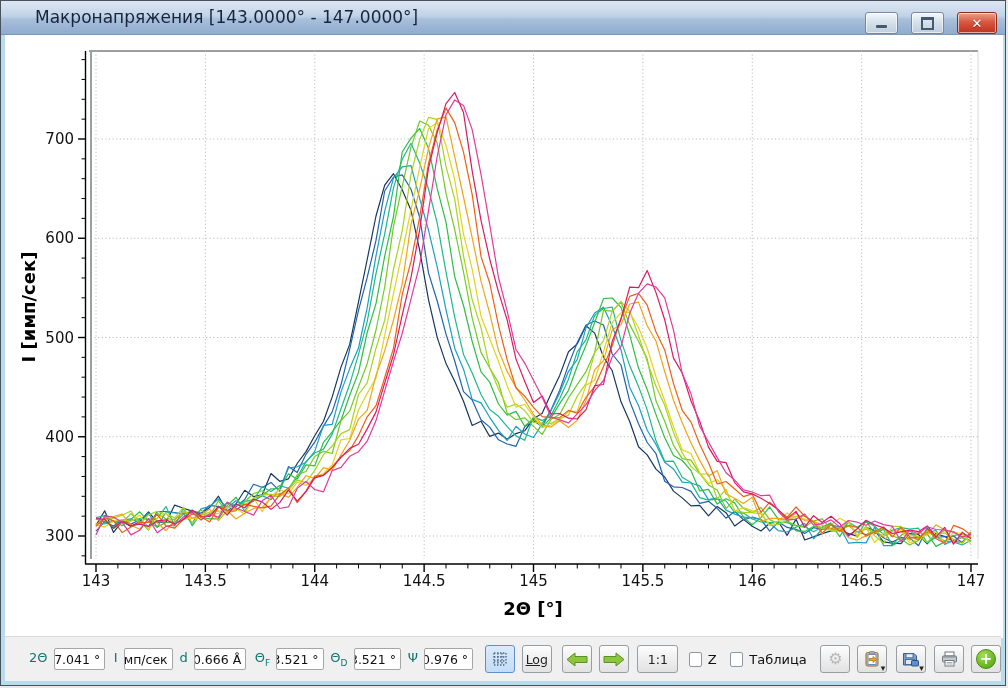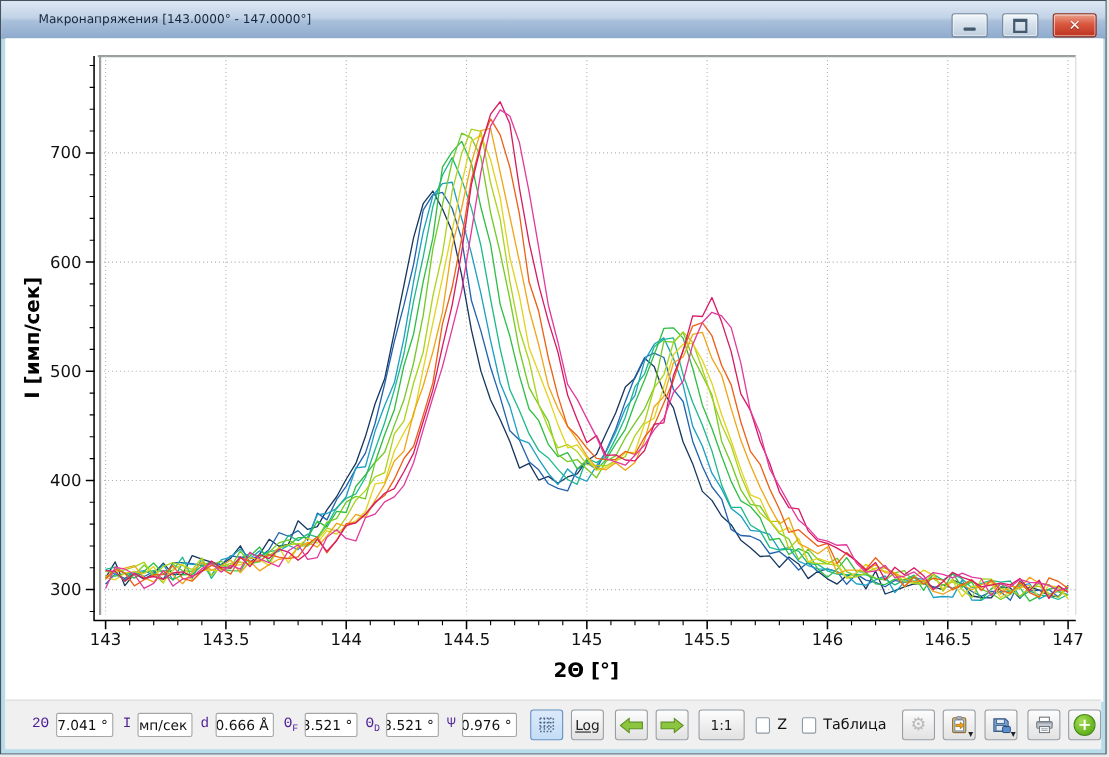--- a/index.html
+++ b/index.html
@@ -1,32 +1,32 @@
 <!DOCTYPE html>
 <html><head>
 <meta charset="utf-8">
 <style>
   html,body{margin:0;padding:0;background:#e8e8e8;font-family:"DejaVu Sans","Liberation Sans",sans-serif;}
   .window{position:relative;width:1006px;height:686px;border:1px solid #47525c;background:#b9dcea;box-sizing:border-box;overflow:hidden;}
   
   .titlebar{position:relative;height:33px;background:linear-gradient(#dde7f3,#c2d3e7 45%,#a9c0db 55%,#8fabce);border-bottom:1px solid #7e97b5;}
-  .title-text{position:absolute;left:34px;top:0;line-height:33px;font-size:11px;color:#16253c;}
+  .title-text{position:absolute;left:34px;top:0;line-height:33px;font-size:17px;color:#16253c;}
   .winbtns{position:absolute;top:11px;right:8px;display:flex;gap:13px;}
   .wbtn{height:20px;border-radius:3px;border:1px solid #7c8fa0;border-color:#78899c;background:linear-gradient(#f4f8fb,#d6e1ec 45%,#bfcedd);display:flex;align-items:center;justify-content:center;cursor:default;box-shadow:inset 0 0 0 1px rgba(255,255,255,.6);}
   .wbtn.minmax{width:31px;}
   .wbtn.close{width:38px;background:linear-gradient(#eaa28d,#d9573f 45%,#bd3220);border-color:#8e2a1a;}
   .glyph-min{width:11px;height:3px;background:#44586e;border-radius:1px;margin-top:6px;}
   .glyph-max{width:9px;height:8px;border:2px solid #44586e;border-top-width:3px;background:#fff0;}
   .glyph-close{color:#fff;font-size:13px;font-weight:bold;text-shadow:0 1px 1px rgba(0,0,0,.4);line-height:1;}
   
   .client{position:absolute;top:34px;left:4px;right:4px;bottom:4px;background:#ffffff;}
   #chart{position:absolute;top:0;left:0;width:998px;height:603px;}
   
   .toolbar{position:absolute;left:0;right:0;bottom:0;height:45px;background:#f0f0f0;border-top:1px solid #dadada;display:flex;align-items:center;padding-left:24px;box-sizing:border-box;white-space:nowrap;}
-  .tlabel{font-size:13px;color:#4c1d95;margin-right:6px;font-family:Liberation Mono, monospace;}
+  .tlabel{font-size:13px;color:#0f766e;margin-right:6px;}
   .tlabel sub{font-size:9px;}
   .fld{height:20px;background:#fff;border:1px solid #a6a6a6;border-radius:2px;padding:0 4px;font-size:12.5px;color:#111;display:flex;align-items:center;justify-content:flex-end;overflow:hidden;box-sizing:content-box;}
   .tbtn{height:28px;min-width:30px;border:1px solid #989ea4;border-radius:3px;background:linear-gradient(#fdfdfd,#ececec 60%,#e2e2e2);display:flex;align-items:center;justify-content:center;font-size:12.5px;color:#222;position:relative;box-sizing:border-box;cursor:default;}
   .tbtn.active{background:linear-gradient(#dceafb,#c3ddf6);border-color:#5f8fc4;}
   .caret{position:absolute;right:1px;bottom:-1px;font-size:9px;color:#222;line-height:1;}
   .chk{width:13px;height:13px;background:#fff;border:1px solid #8b99a5;border-radius:2px;display:inline-block;}
   .chklabel{font-size:13px;color:#111;margin-left:6px;}
   .gear-glyph{font-size:16px;color:#b9b9b9;line-height:1;}
   .plus-circle{width:18px;height:18px;border-radius:50%;background:radial-gradient(circle at 35% 30%,#a5dc55,#64b41e 70%,#4d9413);border:1px solid #48891a;color:#fff;font-size:15px;font-weight:bold;display:flex;align-items:center;justify-content:center;line-height:1;}
   .sp{display:inline-block;}

